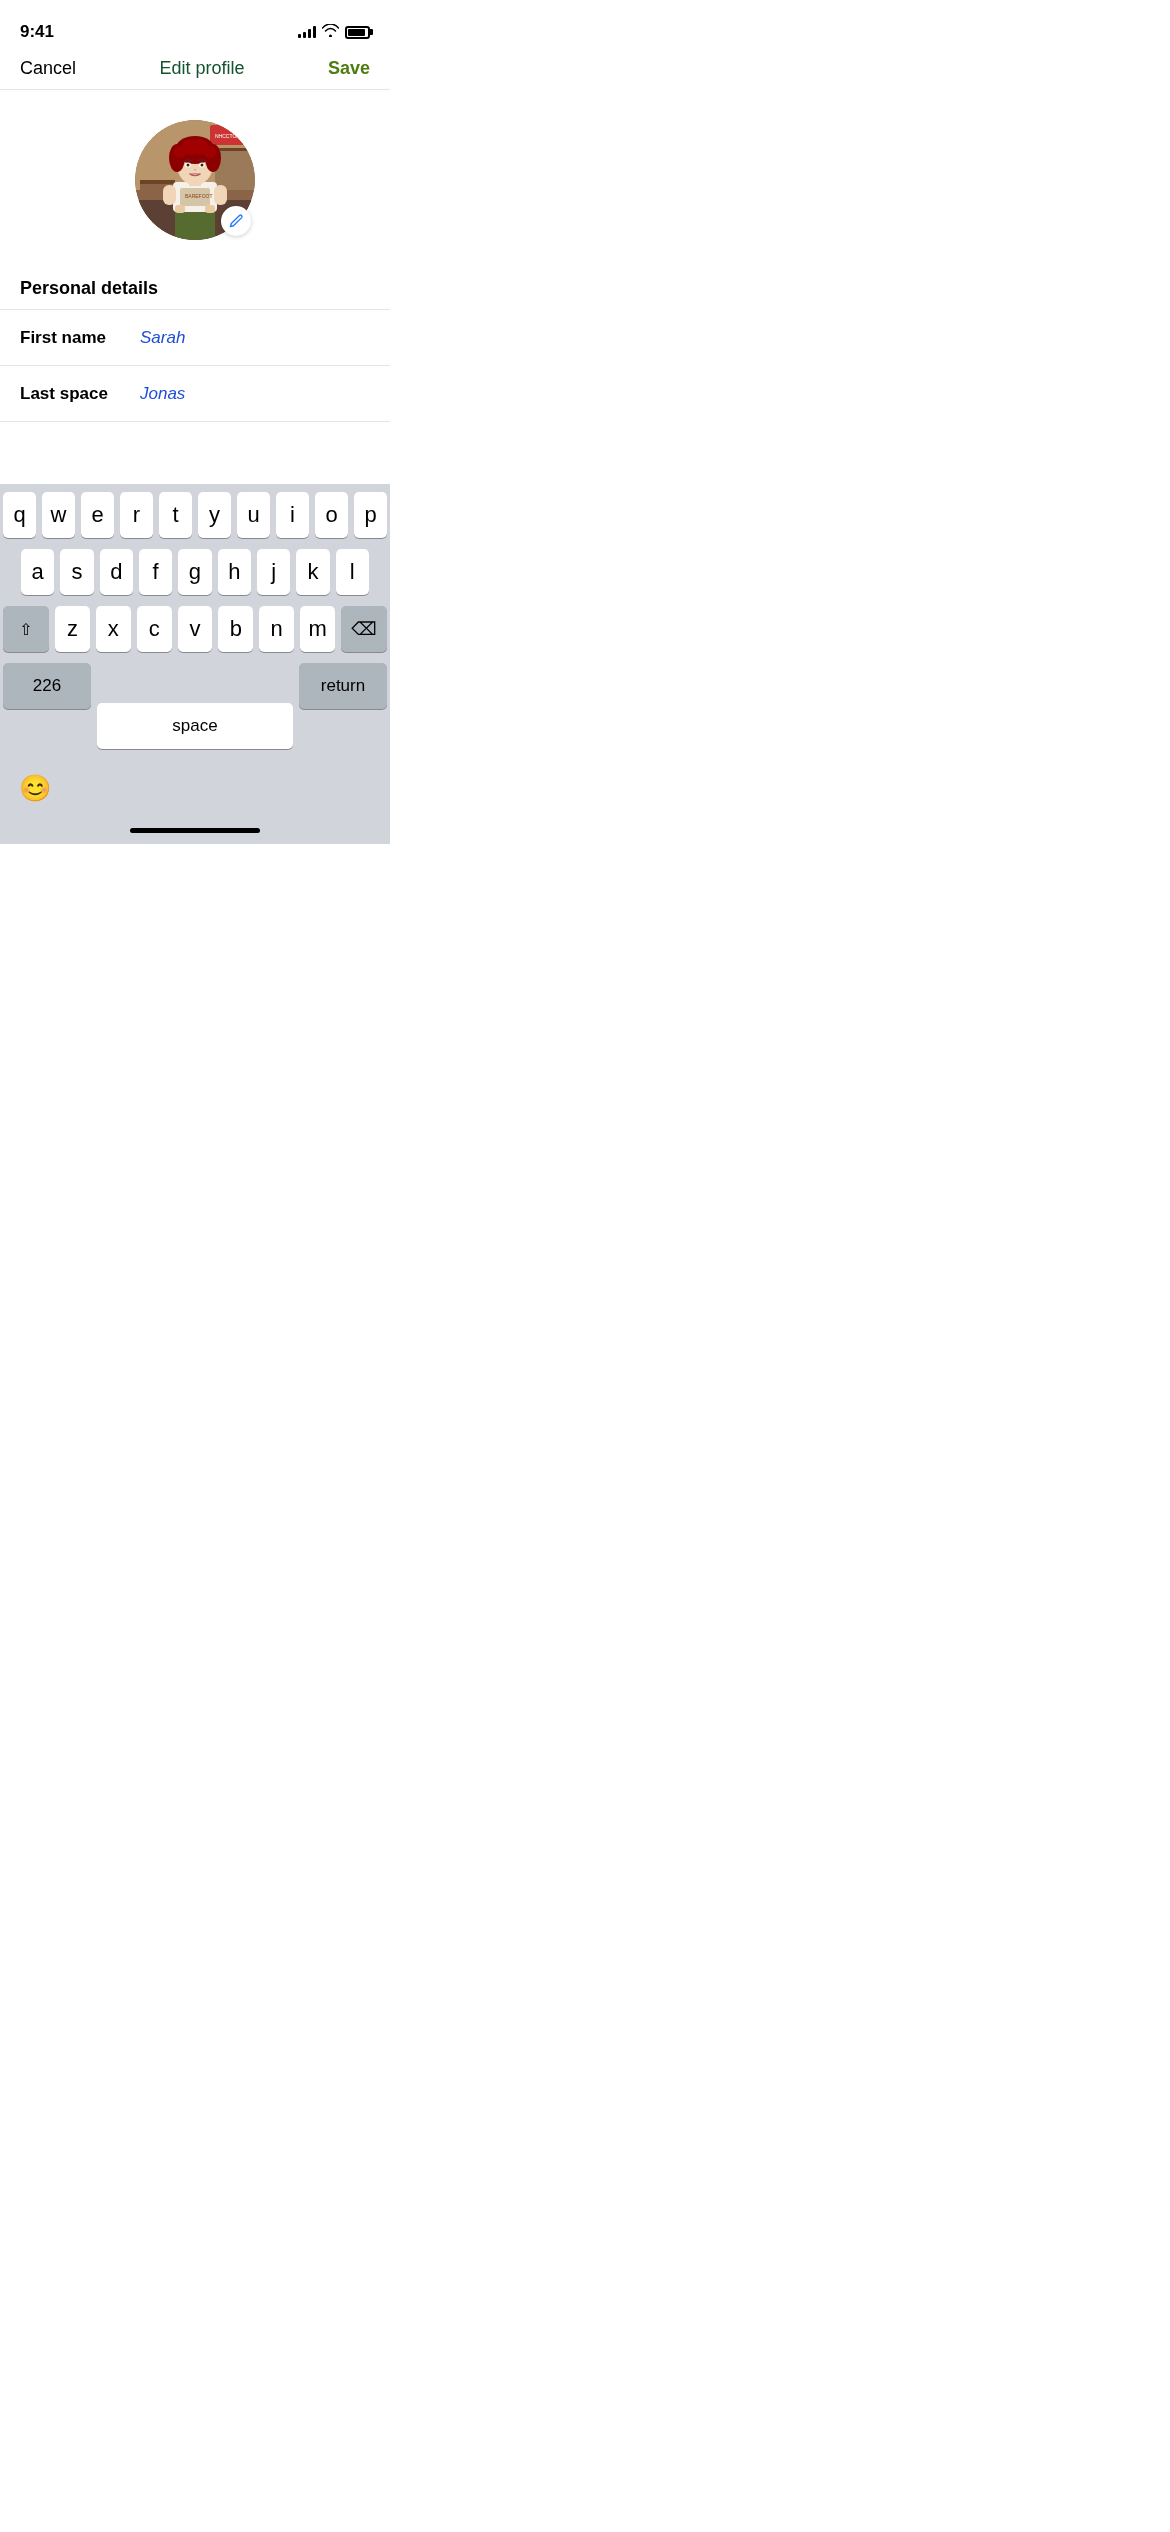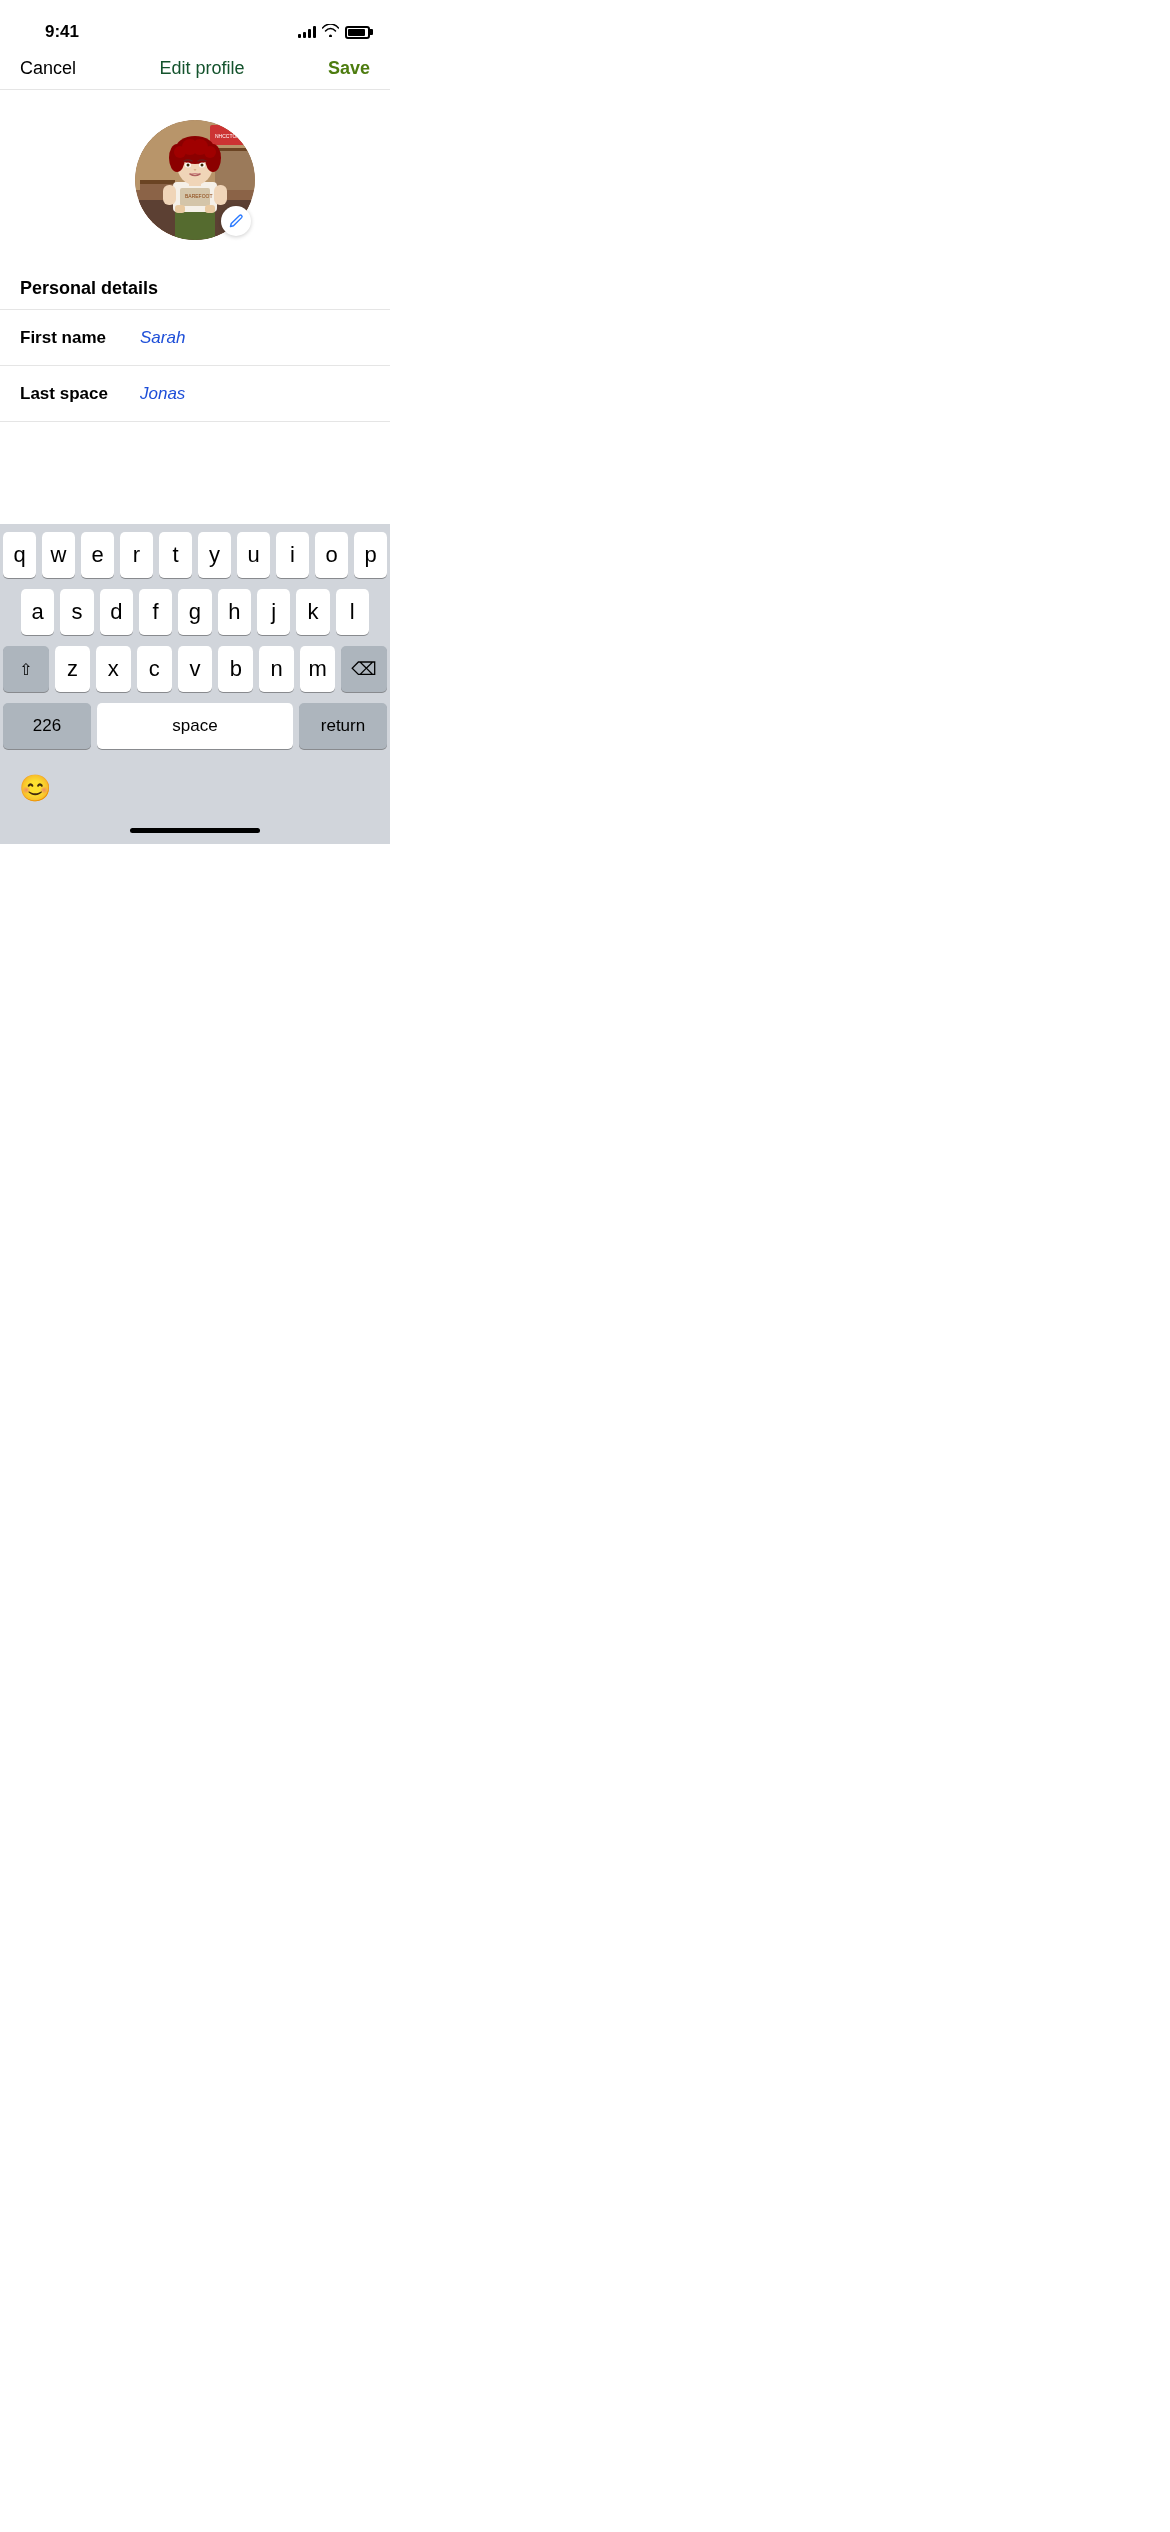--- a/index.html
+++ b/index.html
@@ -19,21 +19,20 @@
       display: flex;
       justify-content: space-between;
       align-items: center;
       padding: 14px 20px 0;
       height: 50px;
     }
     .status-time {
       font-size: 17px;
       font-weight: 600;
       color: #000;
-      margin-left: 25px;
     }
     .status-icons {
       display: flex;
       align-items: center;
       gap: 6px;
     }
     .signal-bars {
       display: flex;
       align-items: flex-end;
       gap: 2px;
@@ -226,20 +225,21 @@
     .key.numbers-key {
       max-width: 88px;
       min-width: 88px;
       font-size: 17px;
     }
 
     .key.space-key {
       max-width: none;
       flex: 3;
       font-size: 17px;
+      margin-top: 40px;
     }
 
     .key.return-key {
       max-width: 88px;
       min-width: 88px;
       font-size: 17px;
     }
 
     .keyboard-bottom-bar {
       display: flex;

